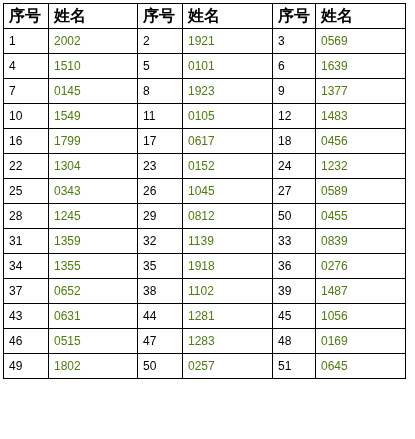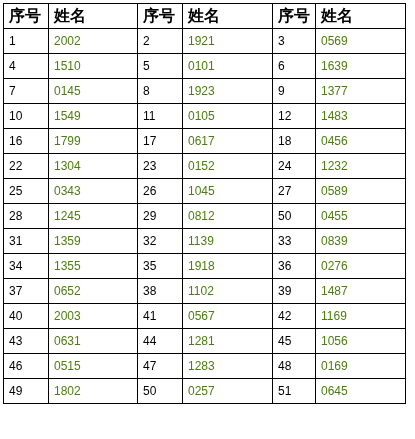--- a/index.html
+++ b/index.html
@@ -165,28 +165,20 @@
         </tr>
         <tr>
           <td class="idx">37</td>
           <td class="val">0652</td>
           <td class="idx">38</td>
           <td class="val">1102</td>
           <td class="idx">39</td>
           <td class="val">1487</td>
         </tr>
         <tr>
-          <td class="idx">40</td>
-          <td class="val">2003</td>
-          <td class="idx">41</td>
-          <td class="val">0567</td>
-          <td class="idx">42</td>
-          <td class="val">1169</td>
-        </tr>
-        <tr>
           <td class="idx">43</td>
           <td class="val">0631</td>
           <td class="idx">44</td>
           <td class="val">1281</td>
           <td class="idx">45</td>
           <td class="val">1056</td>
         </tr>
         <tr>
           <td class="idx">46</td>
           <td class="val">0515</td>

